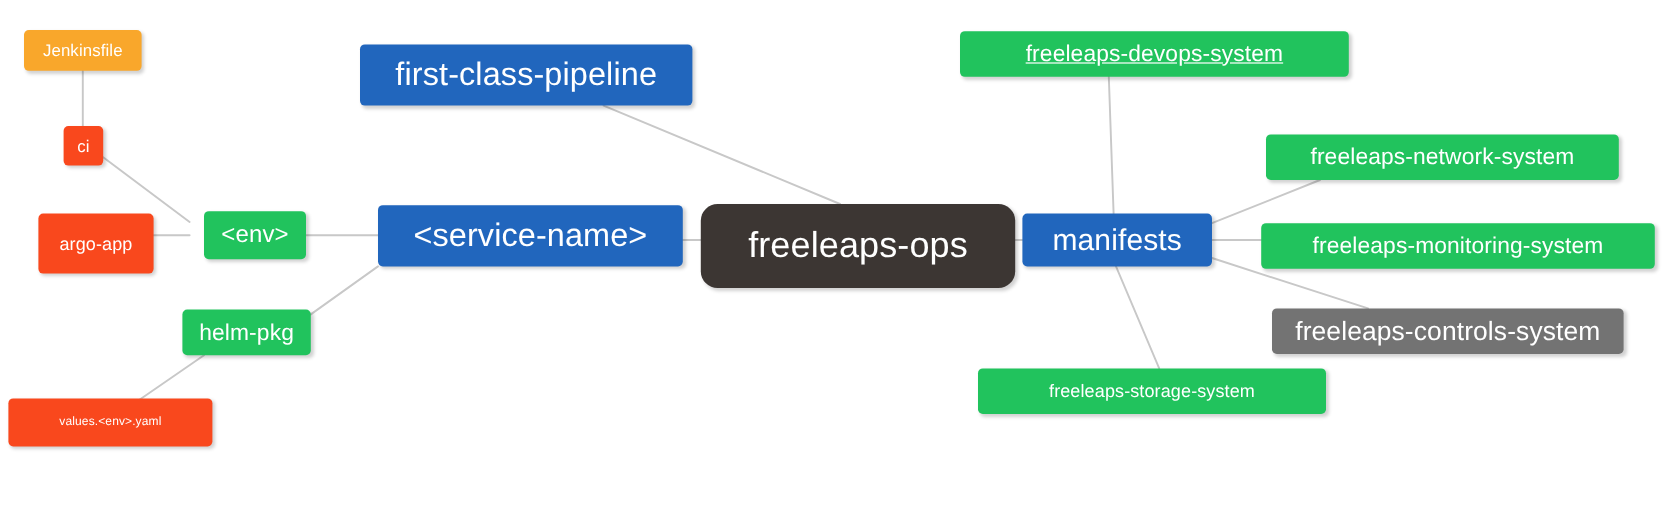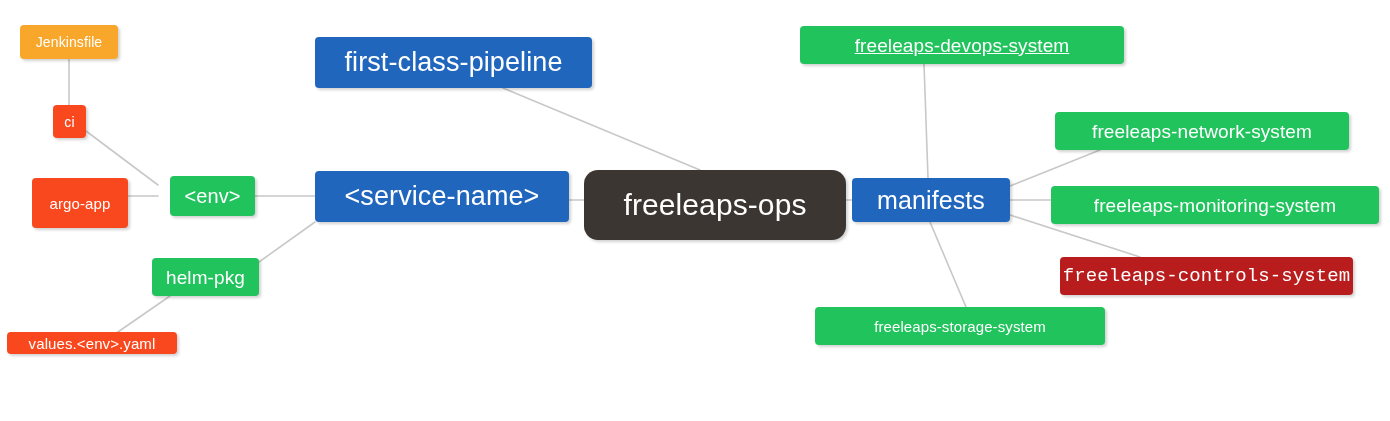--- a/index.html
+++ b/index.html
@@ -62,24 +62,24 @@
       <line x1="1010" y1="200" x2="1051" y2="200" stroke="#c8c8c8" stroke-width="1.6" stroke-linecap="round"></line>
       <line x1="1010" y1="215" x2="1140" y2="257" stroke="#c8c8c8" stroke-width="1.6" stroke-linecap="round"></line>
       <line x1="930" y1="222" x2="966" y2="307" stroke="#c8c8c8" stroke-width="1.6" stroke-linecap="round"></line>
     </svg>
   <div id="node-layer">
       <div class="node" style="left: 20px; top: 25px; width: 98px; height: 34px; background: rgb(249, 167, 43); font-size: 14px;">Jenkinsfile</div>
       <div class="node" style="left: 53px; top: 105px; width: 33px; height: 33px; background: rgb(249, 72, 29); font-size: 14px;">ci</div>
       <div class="node" style="left: 32px; top: 178px; width: 96px; height: 50px; background: rgb(249, 72, 29); font-size: 15px;">argo-app</div>
       <div class="node" style="left: 170px; top: 176px; width: 85px; height: 40px; background: rgb(33, 195, 93); font-size: 20px;">&lt;env&gt;</div>
       <div class="node" style="left: 152px; top: 258px; width: 107px; height: 38px; background: rgb(33, 195, 93); font-size: 19px;">helm-pkg</div>
-      <div class="node" style="left: 7px; top: 332px; width: 170px; height: 22px; background: rgb(249, 72, 29); font-size: 15px;">values.&lt;env&gt;.yaml</div>
-      <div class="node" style="left: 315px; top: 37px; width: 277px; height: 51px; background: rgb(33, 102, 189); font-size: 27px;">first-class-pipeline</div>
+      <div class="node" style="left: 7px; top: 332px; width: 170px; height: 40px; background: rgb(249, 72, 29); font-size: 10px;">values.&lt;env&gt;.yaml</div>
+      <div class="node" style="left: 300px; top: 37px; width: 277px; height: 51px; background: rgb(33, 102, 189); font-size: 27px;">first-class-pipeline</div>
       <div class="node" style="left: 315px; top: 171px; width: 254px; height: 51px; background: rgb(33, 102, 189); font-size: 27px;">&lt;service-name&gt;</div>
       <div class="node root" style="left: 584px; top: 170px; width: 262px; height: 70px; background: rgb(60, 54, 51); font-size: 30px;">freeleaps-ops</div>
       <div class="node" style="left: 852px; top: 178px; width: 158px; height: 44px; background: rgb(33, 102, 189); font-size: 25px;">manifests</div>
       <div class="node" style="left: 800px; top: 26px; width: 324px; height: 38px; background: rgb(33, 195, 93); font-size: 19px; text-decoration: underline;">freeleaps-devops-system</div>
       <div class="node" style="left: 1055px; top: 112px; width: 294px; height: 38px; background: rgb(33, 195, 93); font-size: 19px;">freeleaps-network-system</div>
       <div class="node" style="left: 1051px; top: 186px; width: 328px; height: 38px; background: rgb(33, 195, 93); font-size: 19px;">freeleaps-monitoring-system</div>
-      <div class="node" style="left: 1060px; top: 257px; width: 293px; height: 38px; background: #b91c1c; font-size: 19px; font-family: Liberation Mono, monospace;">freeleaps-controls-system</div>
+      <div class="node" style="left: 1060px; top: 257px; width: 293px; height: 38px; background: #737373; font-size: 22px;">freeleaps-controls-system</div>
       <div class="node" style="left: 815px; top: 307px; width: 290px; height: 38px; background: rgb(33, 195, 93); font-size: 15px;">freeleaps-storage-system</div>
     </div>
 </div>
 
 </body></html>

